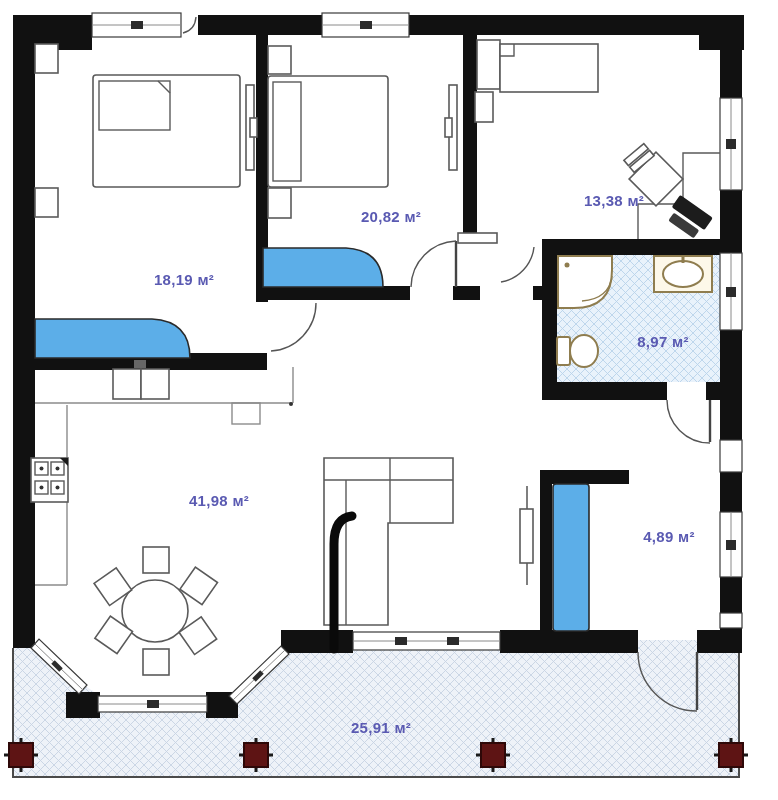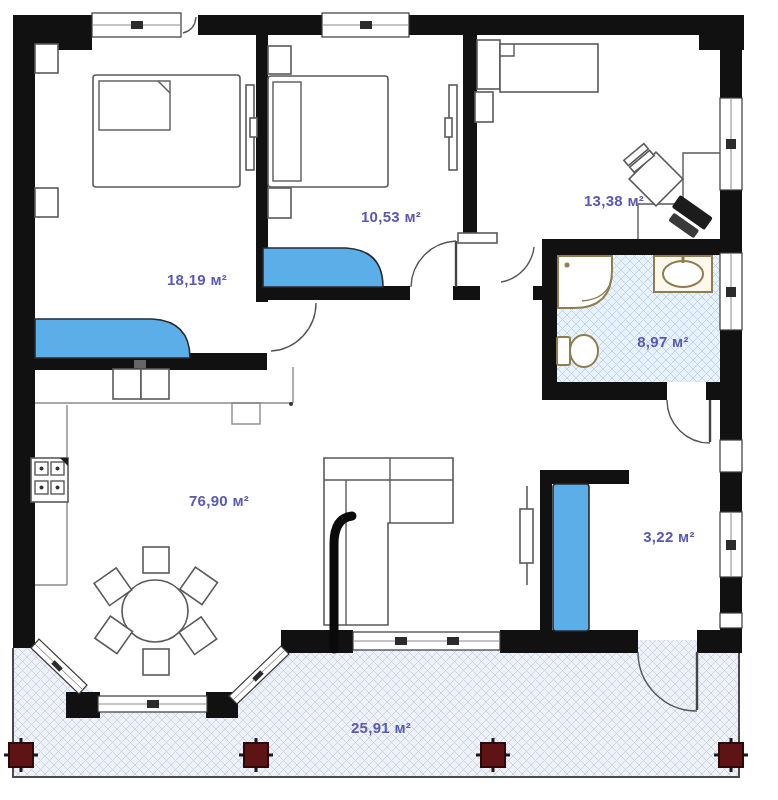--- a/index.html
+++ b/index.html
@@ -267,20 +267,20 @@
       <rect class="col" x="481" y="743" width="24" height="24"></rect>
     </g>
     <g>
       <line class="colcross" x1="714" y1="755" x2="748" y2="755"></line>
           <line class="colcross" x1="731" y1="738" x2="731" y2="772"></line>
       <rect class="col" x="719" y="743" width="24" height="24"></rect>
     </g>
   </g>
 </svg>
 
-  <div class="room-label" style="left:197px;top:279px">18,19 м²</div>
-  <div class="room-label" style="left:391px;top:216px">10,53 м²</div>
+  <div class="room-label" style="left:184px;top:279px">18,19 м²</div>
+  <div class="room-label" style="left:391px;top:216px">20,82 м²</div>
   <div class="room-label" style="left:614px;top:200px">13,38 м²</div>
   <div class="room-label" style="left:663px;top:341px">8,97 м²</div>
-  <div class="room-label" style="left:219px;top:500px">76,90 м²</div>
-  <div class="room-label" style="left:669px;top:536px">3,22 м²</div>
+  <div class="room-label" style="left:219px;top:500px">41,98 м²</div>
+  <div class="room-label" style="left:669px;top:536px">4,89 м²</div>
   <div class="room-label" style="left:381px;top:727px">25,91 м²</div>
 </div>
 
 </body></html>

